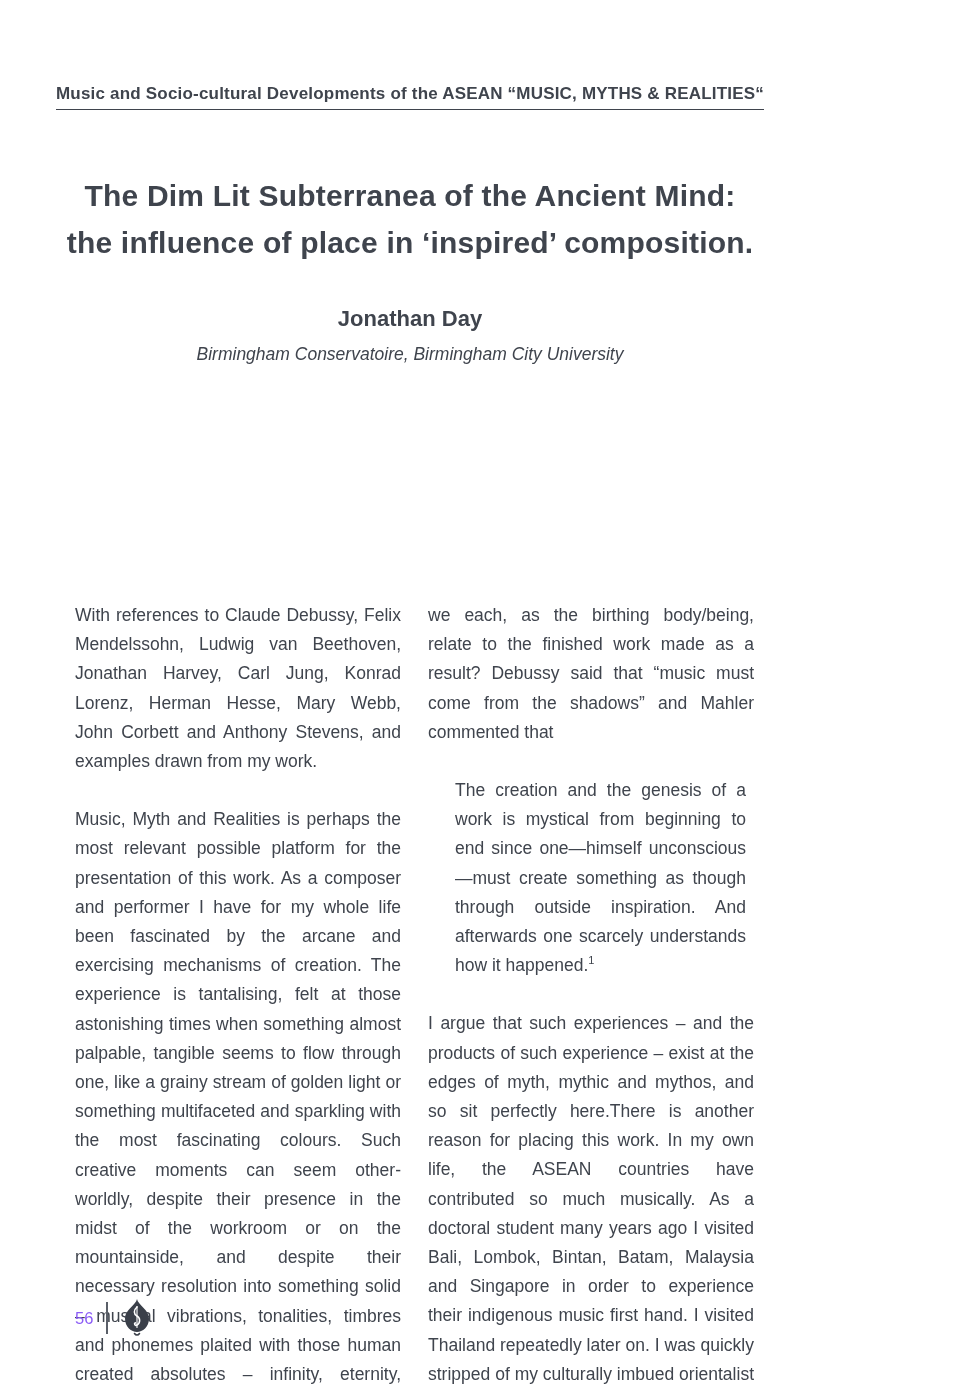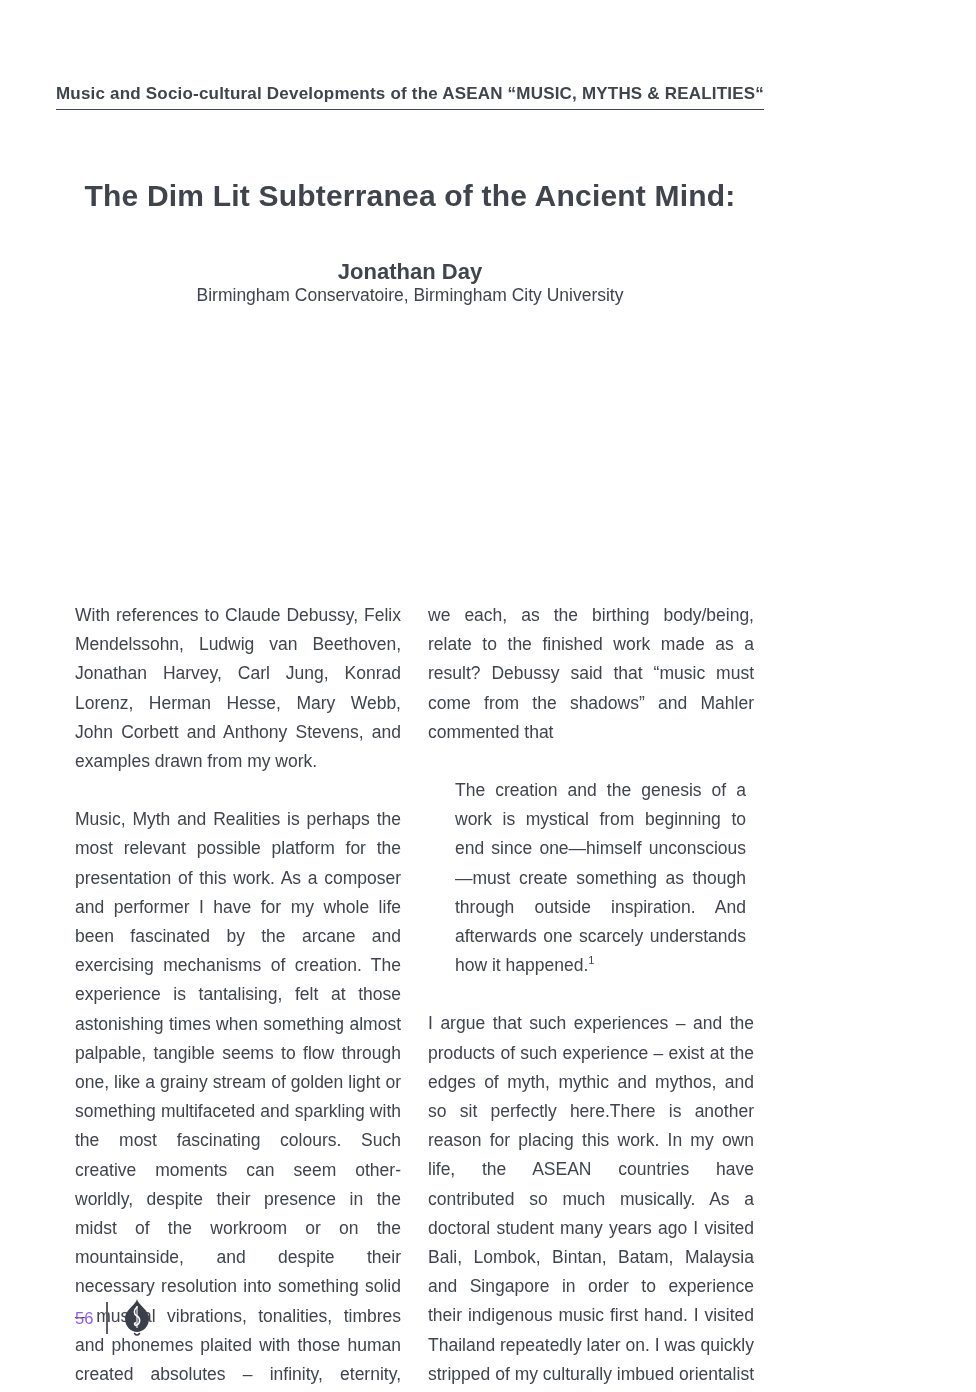--- a/index.html
+++ b/index.html
@@ -29,22 +29,24 @@
     font-weight: 700;
     letter-spacing: 0.2px;
   }
   .author {
     margin-top: 40px;
     text-align: center;
     font-size: 22px;
     font-weight: 700;
   }
   .affiliation {
+    margin-top: 12px;
     text-align: center;
     font-size: 17.5px;
+    font-style: italic;
   }
   .columns {
     position: absolute;
     top: 595px;
     left: 75px;
     right: 66px;
     display: flex;
     gap: 27px;
   }
   .col {
@@ -81,20 +83,21 @@
 <body>
 
 <div class="page">
 
   <div class="header-wrap">
     <span class="header-text">Music and Socio-cultural Developments of the ASEAN “MUSIC, MYTHS &amp; REALITIES“</span>
   </div>
 
   <h1 class="title" style="margin:62px 0 0 0;">
     <div>The Dim Lit Subterranea of the Ancient Mind:</div>
+    <div>the influence of place in ‘inspired’ composition.</div>
   </h1>
 
   <div class="author">Jonathan Day</div>
 
   <div class="affiliation">Birmingham Conservatoire, Birmingham City University</div>
 
   <div class="columns">
 
     <div class="col">
       <p>

